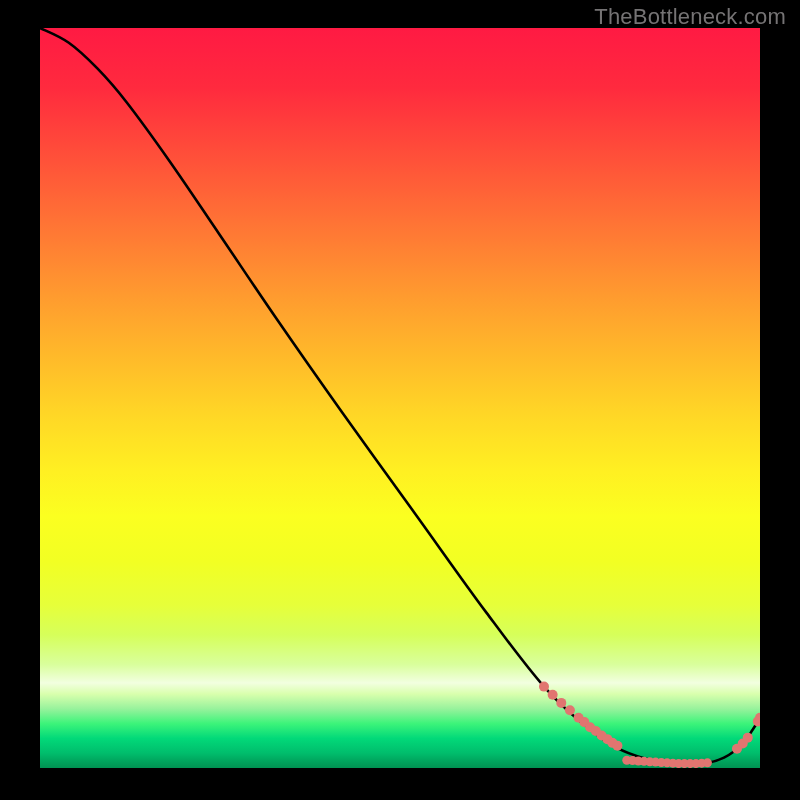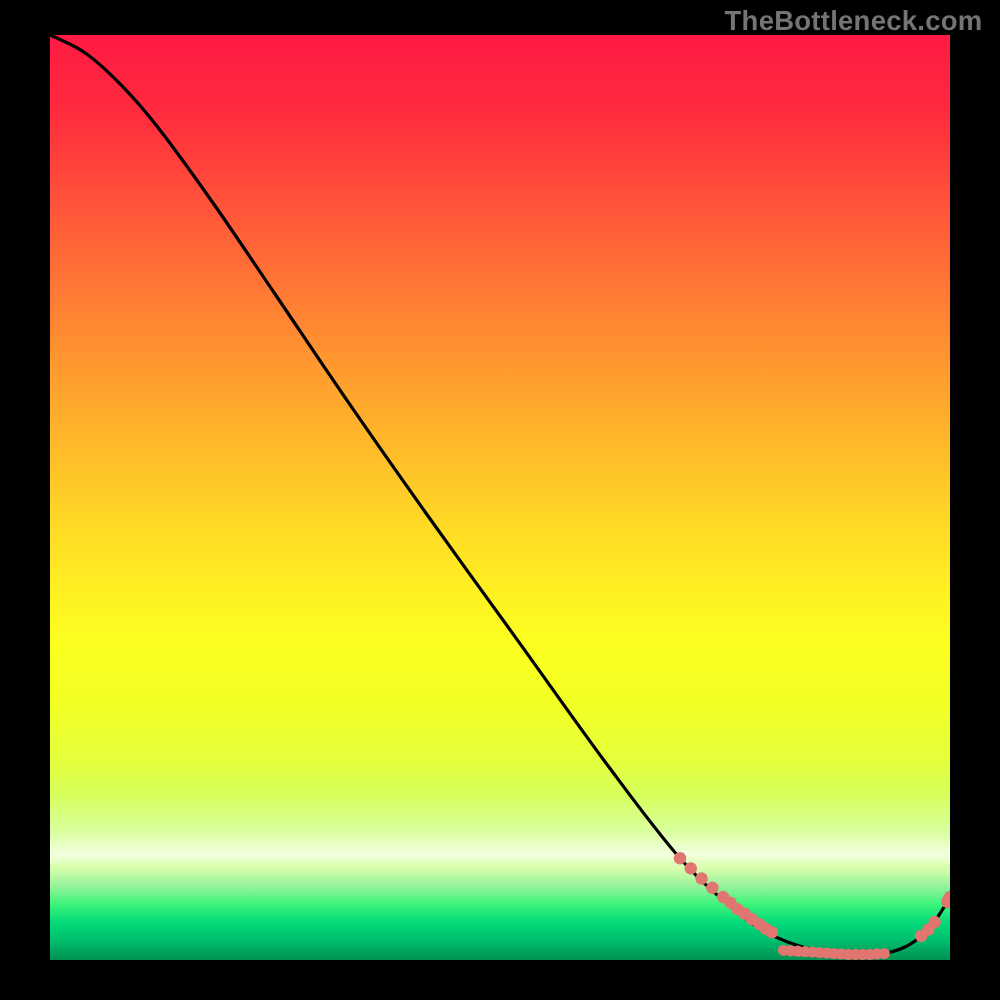--- a/index.html
+++ b/index.html
@@ -16,21 +16,21 @@
     width: 800px;
     height: 800px;
     background: #000000;
   }
   .watermark {
     position: absolute;
     top: 4px;
     right: 14px;
     color: #757374;
     font-size: 22px;
-    font-weight: 700;
+    font-weight: 400;
     letter-spacing: 0.2px;
     z-index: 20;
     margin-left: 34px;
   }
   .plot-area {
     position: absolute;
     left: 40px;
     top: 28px;
     width: 720px;
     height: 740px;

